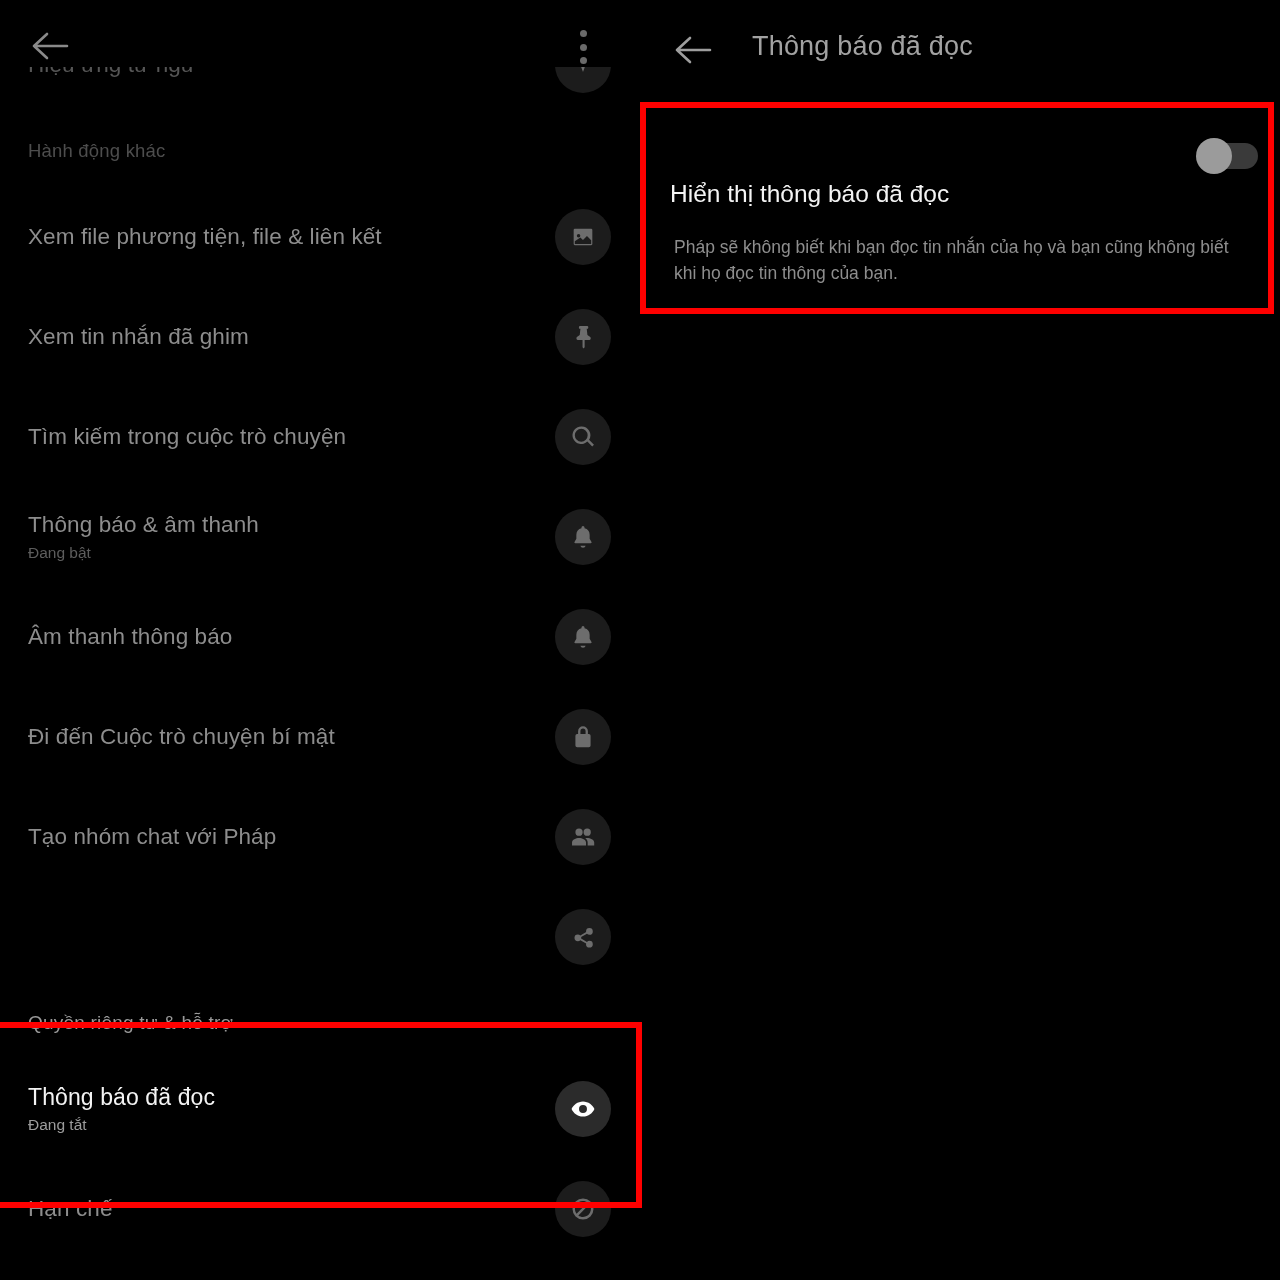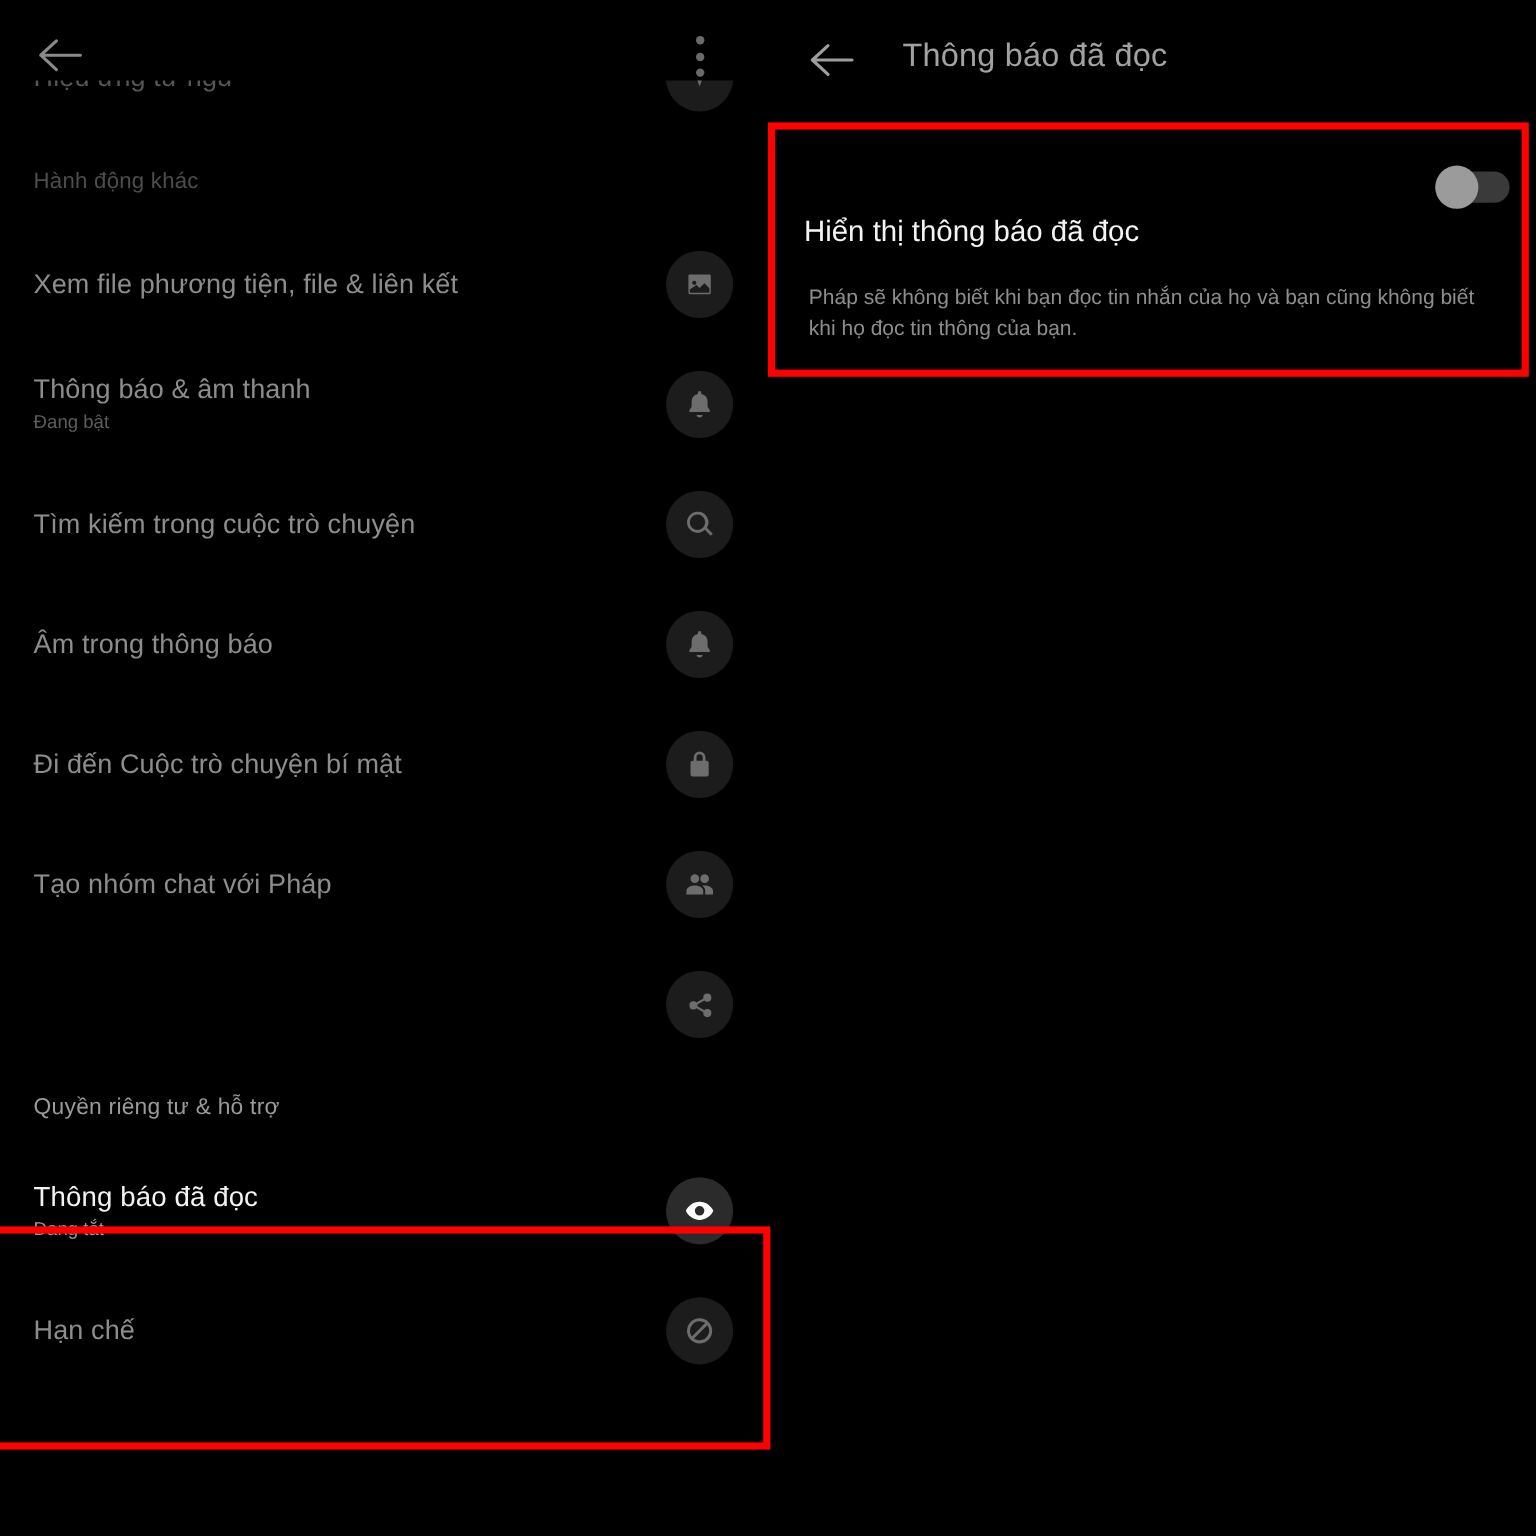--- a/index.html
+++ b/index.html
@@ -168,47 +168,57 @@
         <div class="labels">
           <div class="title">Xem file phương tiện, file &amp; liên kết</div>
         </div>
         <div class="iconwrap">
           <svg viewBox="0 0 24 24">
               <path d="M5 5h14a1 1 0 011 1v12a1 1 0 01-1 1H5a1 1 0 01-1-1V6a1 1 0 011-1zm0 13h14v-3.2l-3.6-3.6-3.4 3.4-2.3-2.2L5 15.6V18zm3.2-8.6a1.5 1.5 0 100 3 1.5 1.5 0 000-3z"></path>
             </svg>
         </div>
       </div>
 
+      <div class="row">
+        <div class="labels">
+          <div class="title">Xem tin nhắn đã ghim</div>
+        </div>
+        <div class="iconwrap">
+          <svg viewBox="0 0 24 24">
+              <path d="M14.5 2.5h-5a1 1 0 00-1 1v.5a1 1 0 001 1h.3l-.6 5.3-2.4 1.8a1 1 0 00-.4.8v.6a1 1 0 001 1h4.2v6.2l.9 1.1.9-1.1V14.5h4.2a1 1 0 001-1v-.6a1 1 0 00-.4-.8l-2.4-1.8-.6-5.3h.3a1 1 0 001-1v-.5a1 1 0 00-1-1z"></path>
+            </svg>
+        </div>
+      </div>
+
+      <div class="row">
+        <div class="labels">
+          <div class="title">Tìm kiếm trong cuộc trò chuyện</div>
+        </div>
+        <div class="iconwrap">
+          <svg viewBox="0 0 24 24">
+              <path d="M10.5 3a7.5 7.5 0 105.2 12.9l4.2 4.2 1.5-1.5-4.2-4.2A7.5 7.5 0 0010.5 3zm0 2a5.5 5.5 0 110 11 5.5 5.5 0 010-11z"></path>
+            </svg>
+        </div>
+      </div>
 
       <div class="row">
         <div class="labels">
           <div class="title">Thông báo &amp; âm thanh</div>
           <div class="subtitle">Đang bật</div>
         </div>
         <div class="iconwrap">
           <svg viewBox="0 0 24 24">
               <path d="M12 2.5a1.3 1.3 0 00-1.3 1.3v.8A5.8 5.8 0 006.3 10v3.6l-1.6 2.6a.8.8 0 00.7 1.2h13.2a.8.8 0 00.7-1.2l-1.6-2.6V10a5.8 5.8 0 00-4.4-5.4v-.8A1.3 1.3 0 0012 2.5zm0 18.8a2.4 2.4 0 002.3-1.8H9.7a2.4 2.4 0 002.3 1.8z"></path>
             </svg>
         </div>
       </div>
 
       <div class="row">
         <div class="labels">
-          <div class="title">Tìm kiếm trong cuộc trò chuyện</div>
-        </div>
-        <div class="iconwrap">
-          <svg viewBox="0 0 24 24">
-              <path d="M10.5 3a7.5 7.5 0 105.2 12.9l4.2 4.2 1.5-1.5-4.2-4.2A7.5 7.5 0 0010.5 3zm0 2a5.5 5.5 0 110 11 5.5 5.5 0 010-11z"></path>
-            </svg>
-        </div>
-      </div>
-
-      <div class="row">
-        <div class="labels">
-          <div class="title">Âm trong thông báo</div>
+          <div class="title">Âm thanh thông báo</div>
         </div>
         <div class="iconwrap">
           <svg viewBox="0 0 24 24">
               <path d="M12 2.5a1.3 1.3 0 00-1.3 1.3v.8A5.8 5.8 0 006.3 10v3.6l-1.6 2.6a.8.8 0 00.7 1.2h13.2a.8.8 0 00.7-1.2l-1.6-2.6V10a5.8 5.8 0 00-4.4-5.4v-.8A1.3 1.3 0 0012 2.5zm0 18.8a2.4 2.4 0 002.3-1.8H9.7a2.4 2.4 0 002.3 1.8z"></path>
             </svg>
         </div>
       </div>
 
       <div class="row">
         <div class="labels">

